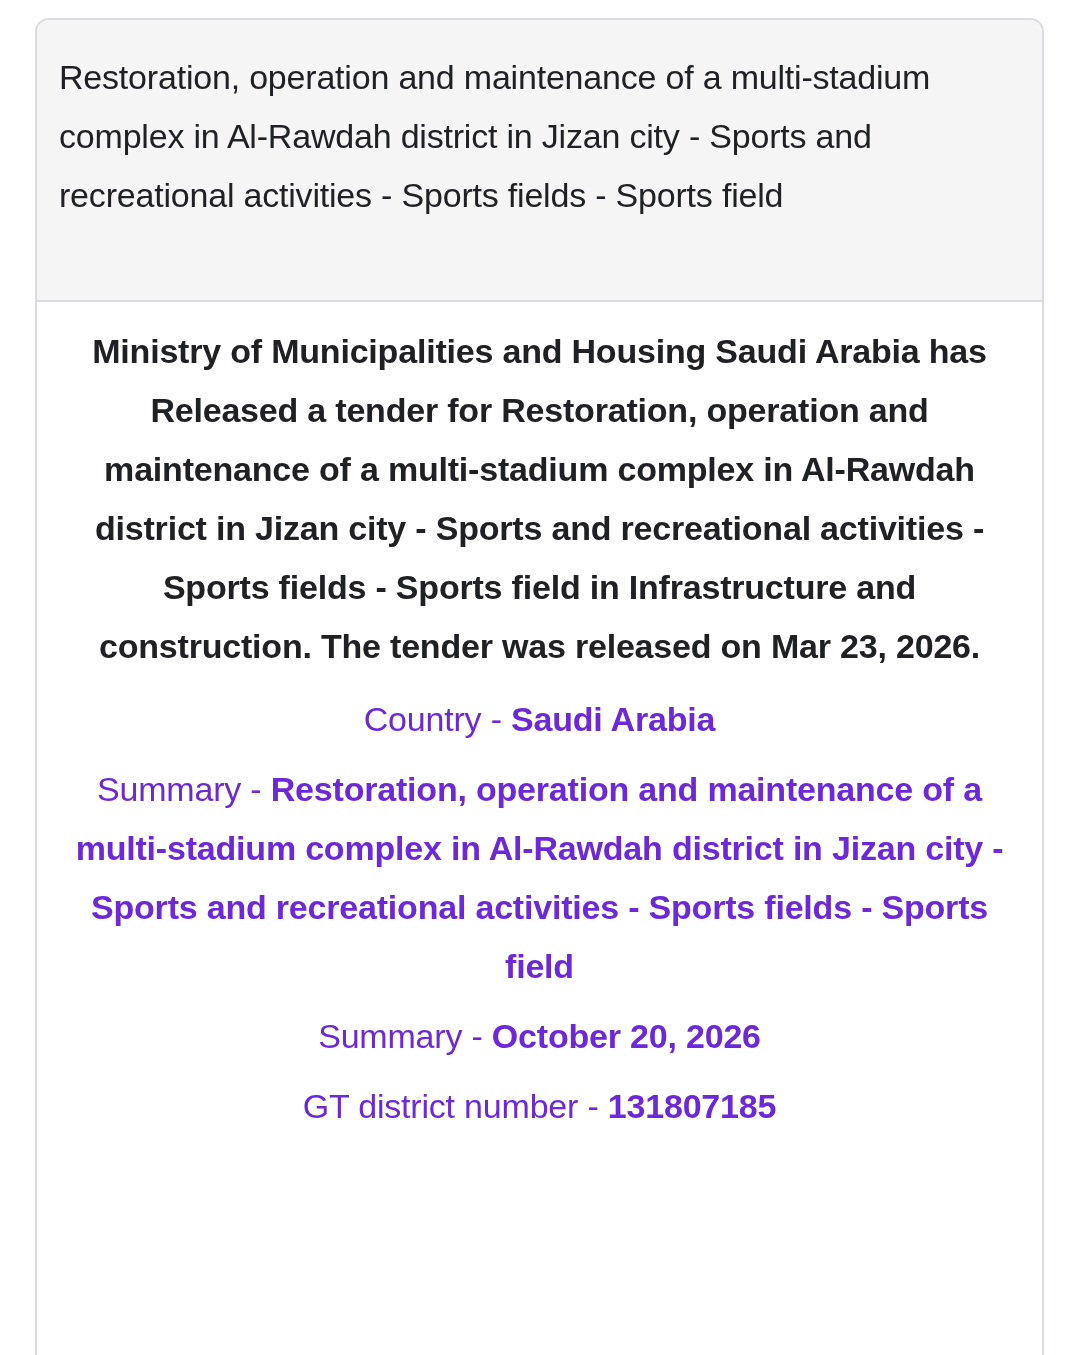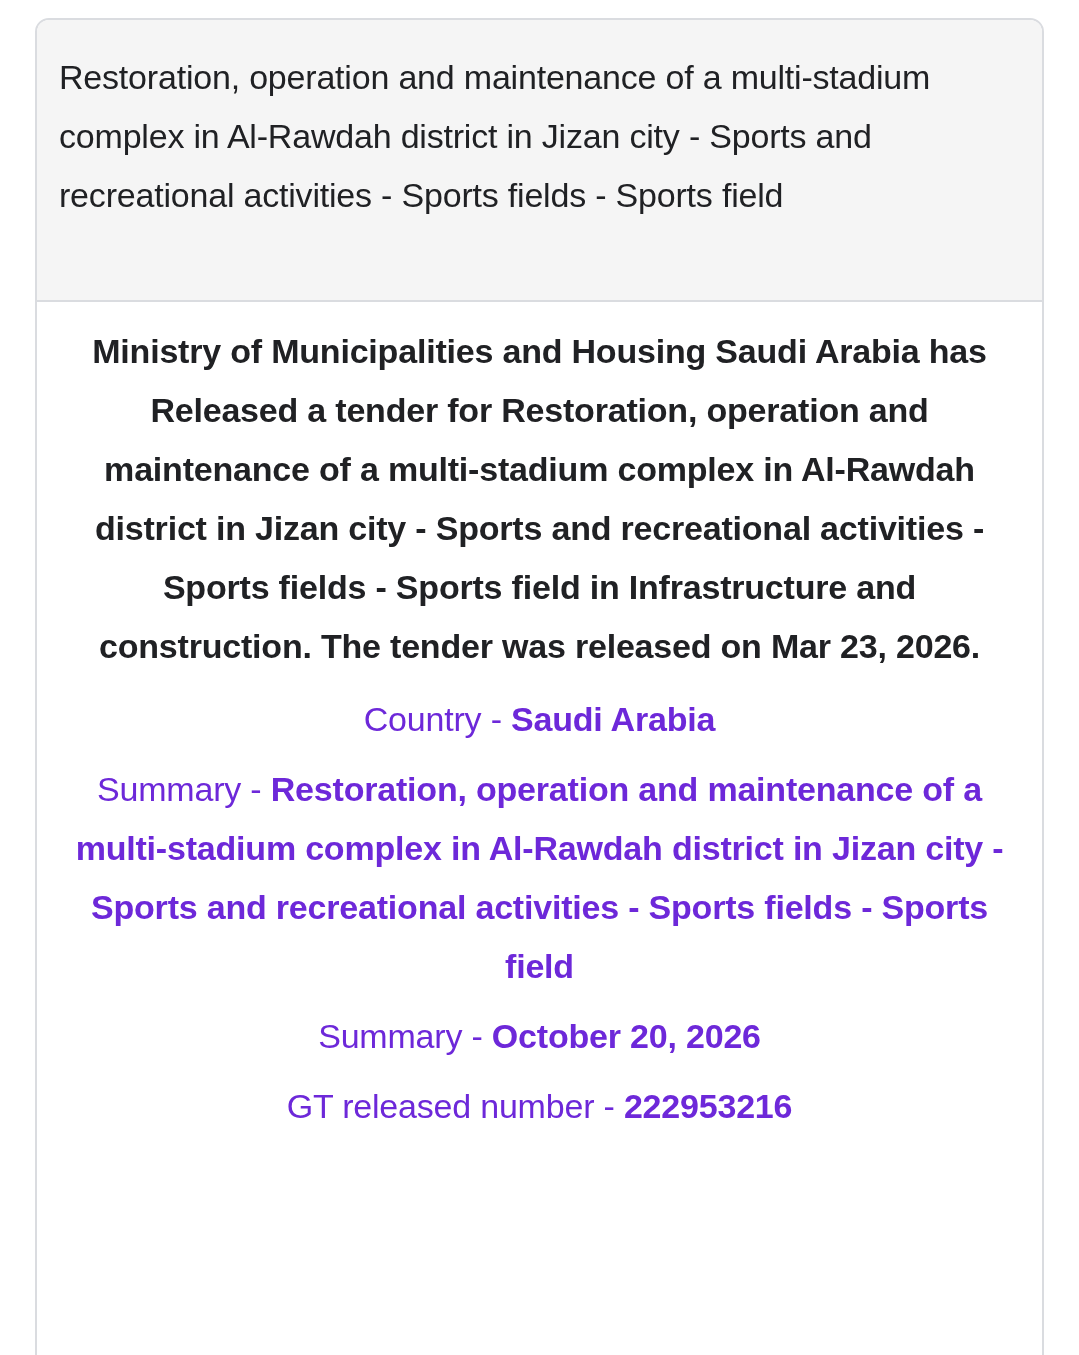--- a/index.html
+++ b/index.html
@@ -87,16 +87,16 @@
     <p class="field">
       <span class="label">Country - </span><span class="value">Saudi Arabia</span>
     </p>
     <p class="field">
       <span class="label">Summary - </span><span class="value">Restoration, operation and maintenance of a multi-stadium complex in Al-Rawdah district in Jizan city - Sports and recreational activities - Sports fields - Sports field</span>
     </p>
     <p class="field">
       <span class="label">Summary - </span><span class="value">October 20, 2026</span>
     </p>
     <p class="field">
-      <span class="label">GT released number - </span><span class="value">222953216</span>
+      <span class="label">GT district number - </span><span class="value">131807185</span>
     </p>
   </div>
 </div>
 
 </body></html>

